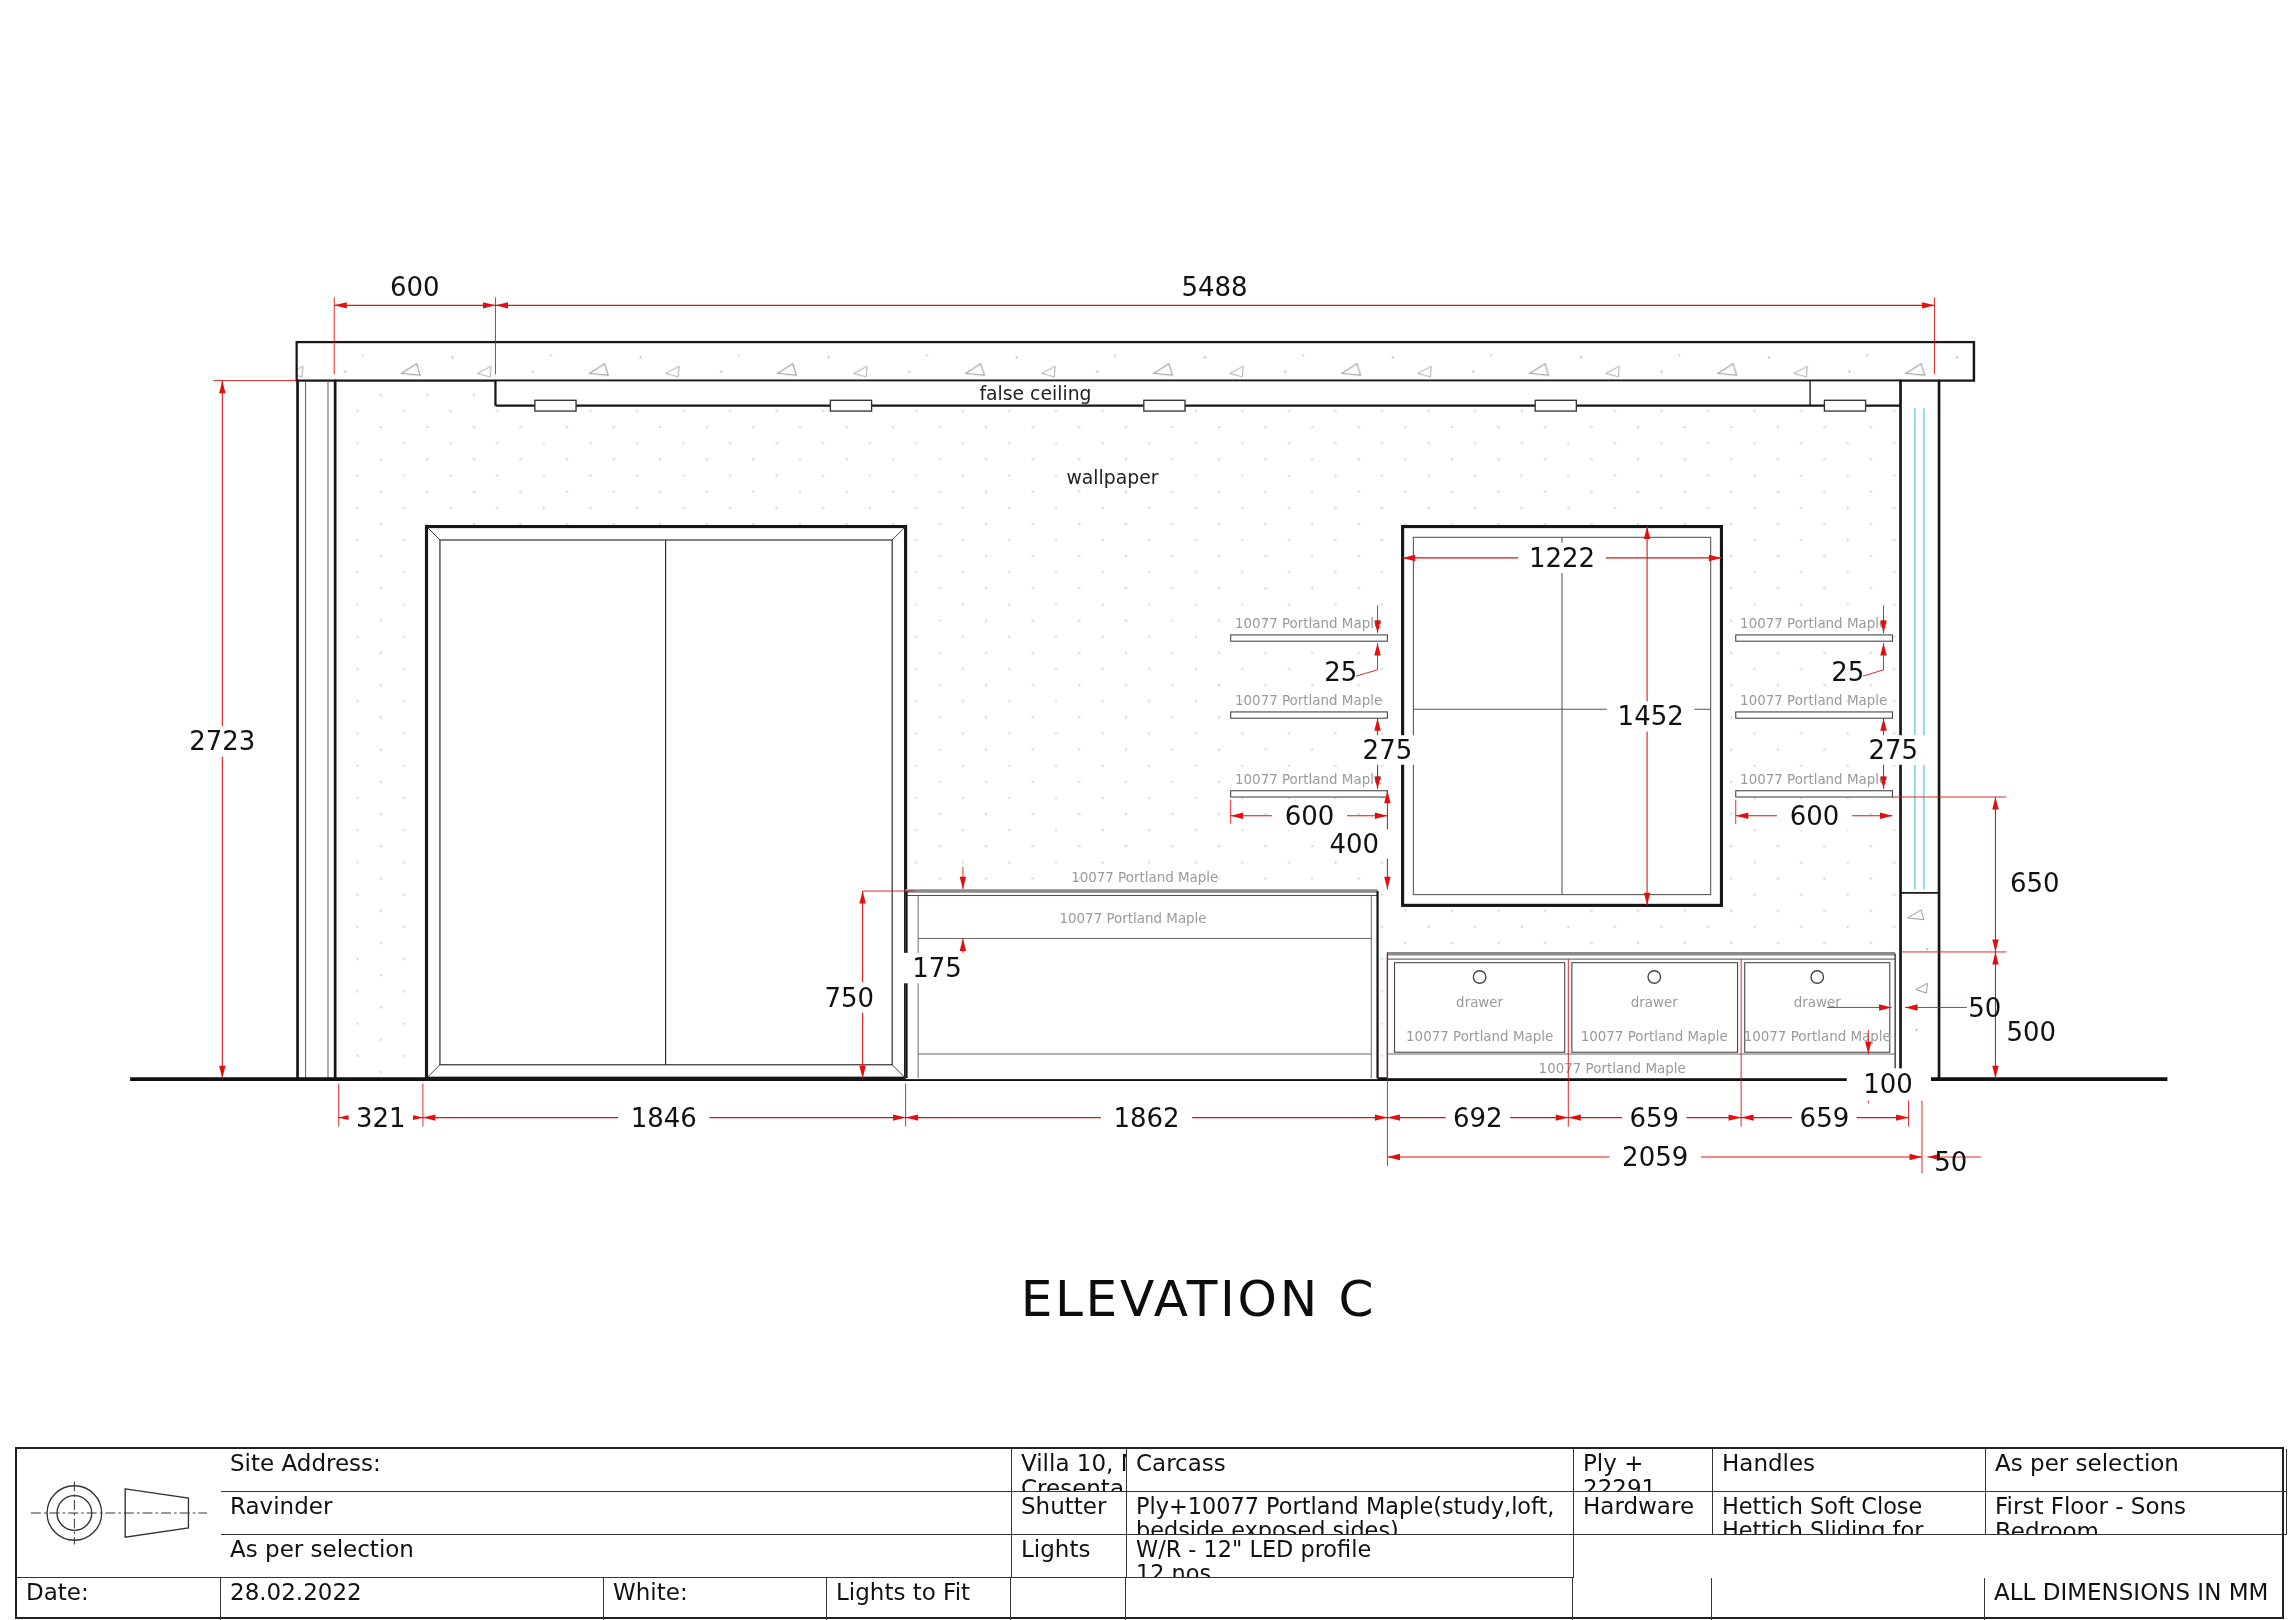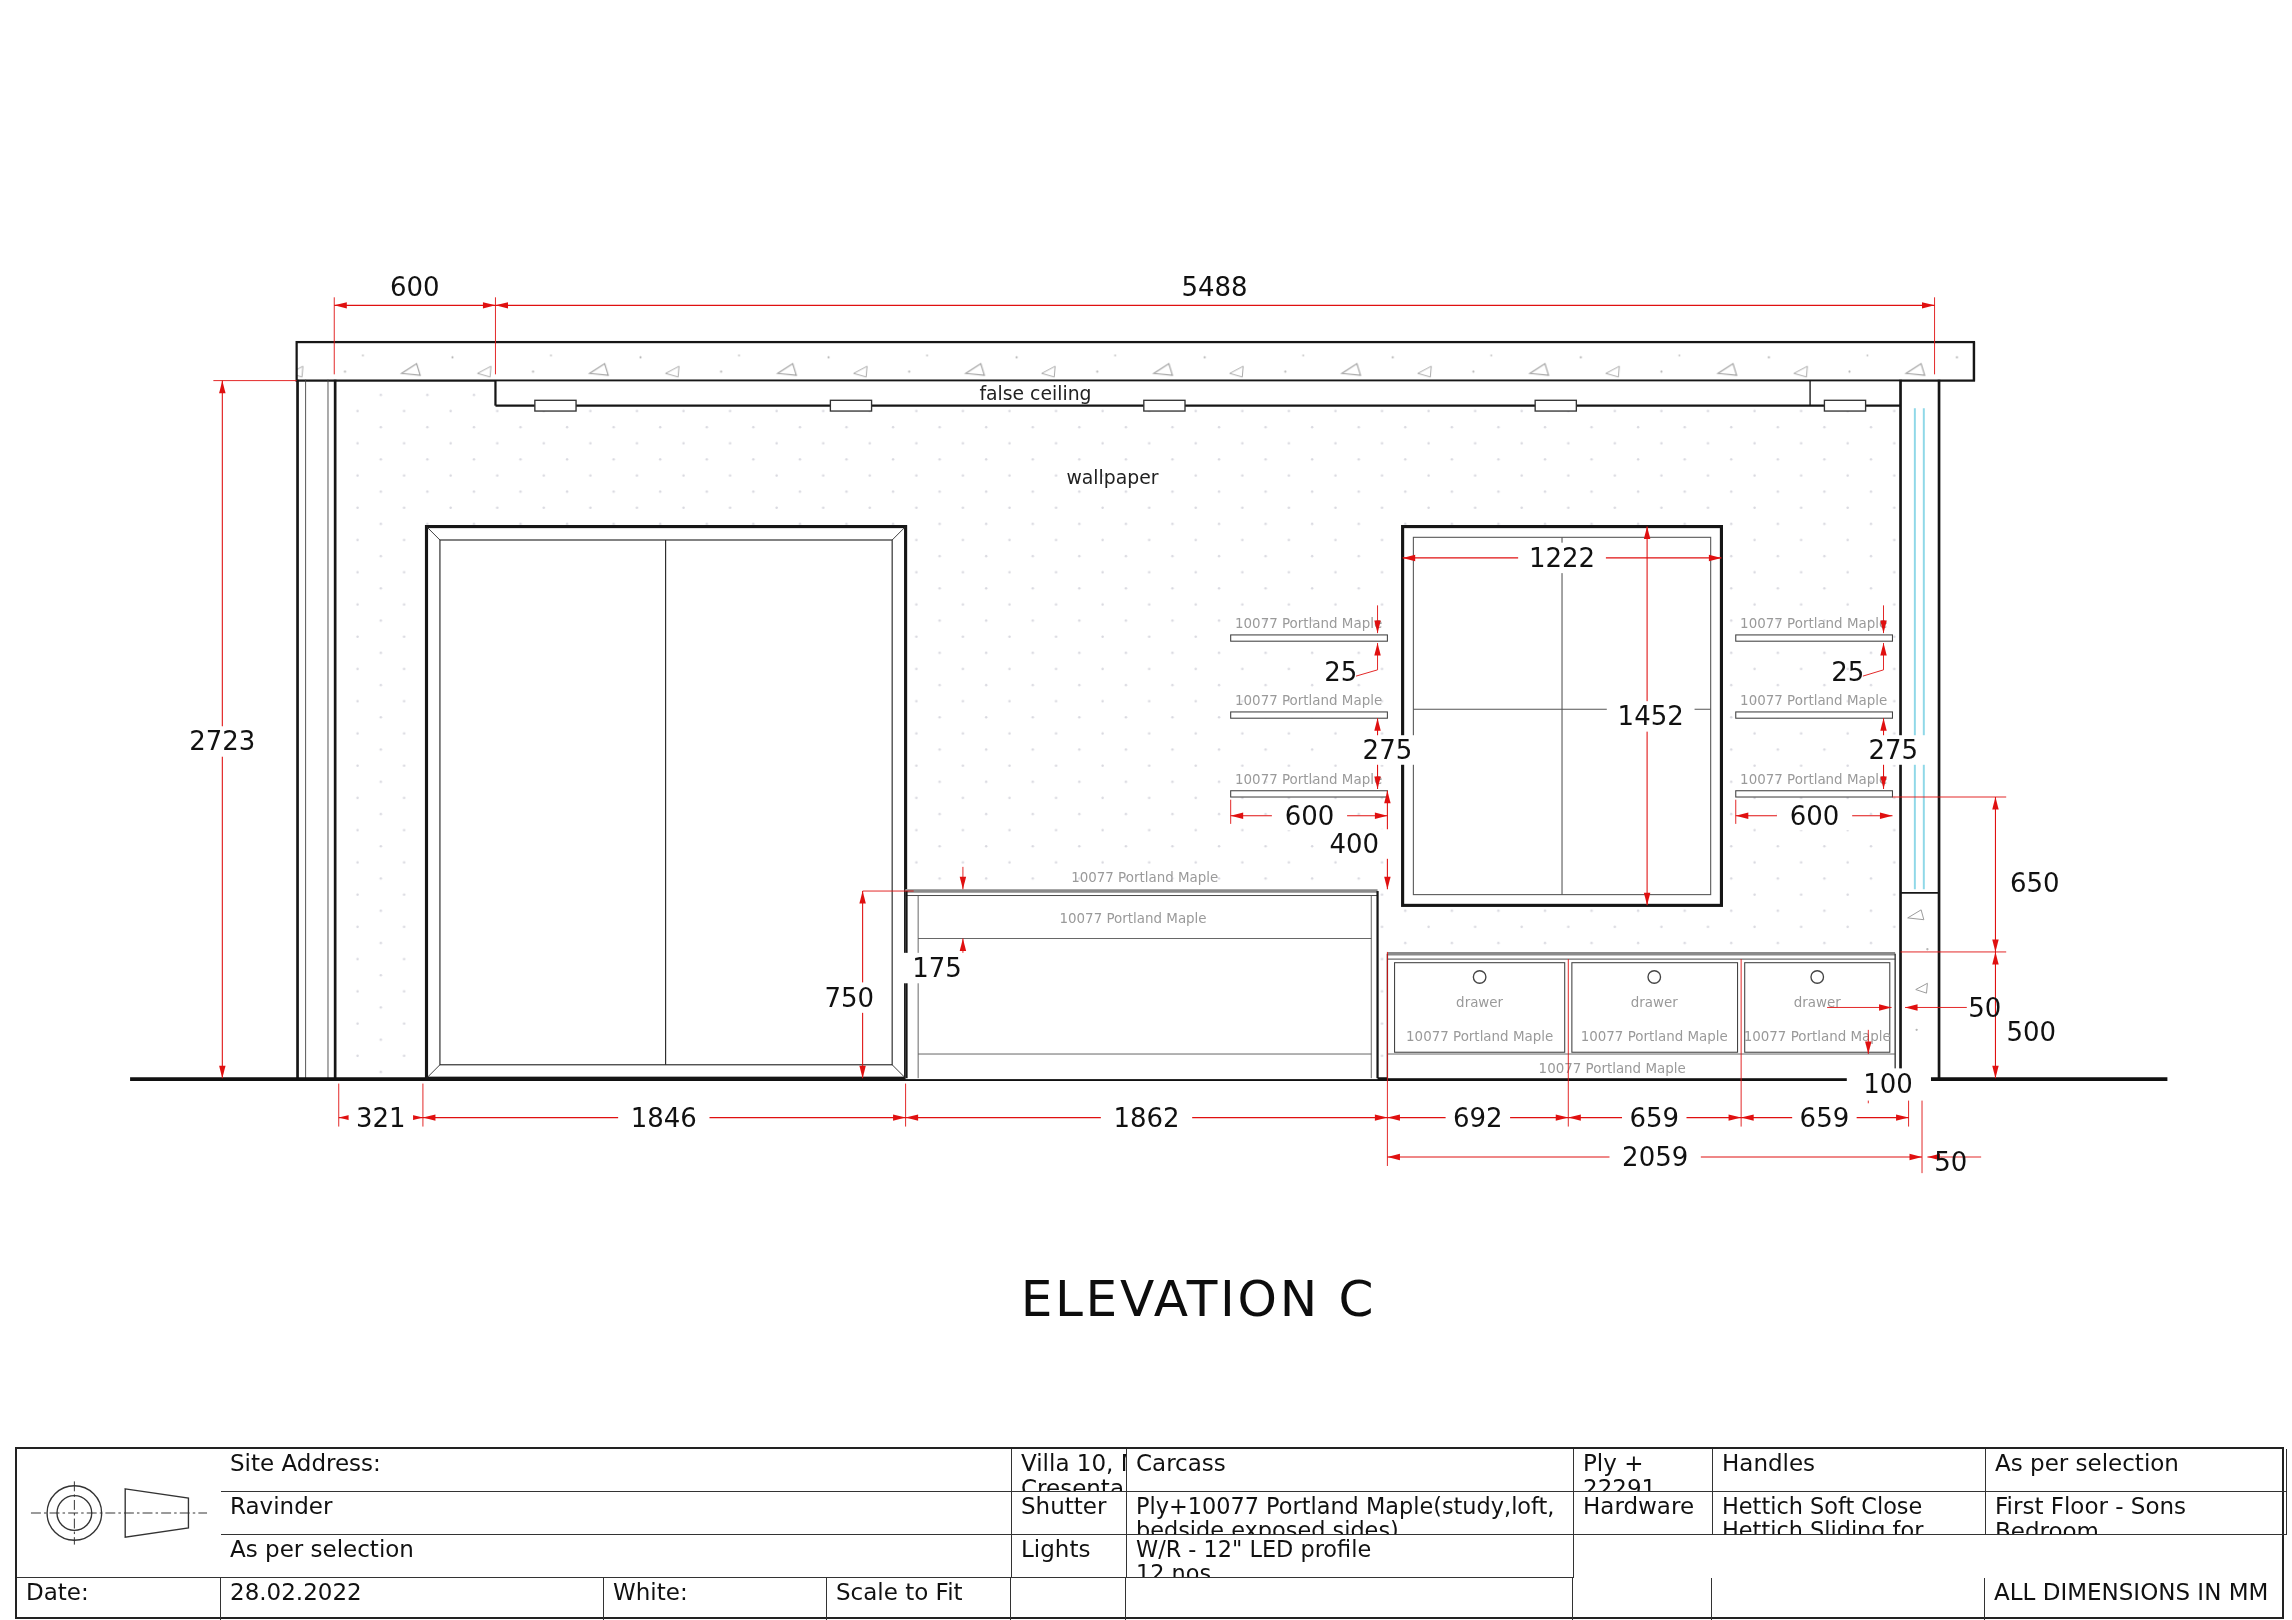--- a/index.html
+++ b/index.html
@@ -354,21 +354,21 @@
     <div class="tb-cell nb">
           <span>Date:</span>
         </div>
     <div class="tb-cell nb">
           <span>28.02.2022</span>
         </div>
     <div class="tb-cell nb">
           <span>White:</span>
         </div>
     <div class="tb-cell nb">
-          <span>Scale to Fit</span>
+          <span>Lights to Fit</span>
         </div>
     <div class="tb-cell nb"></div>
     <div class="tb-cell nb"></div>
     <div class="tb-cell nb"></div>
     <div class="tb-cell nb"></div>
     <div class="tb-cell nb last">
           <span>ALL DIMENSIONS IN MM</span>
         </div>
   </div>
 </div>

